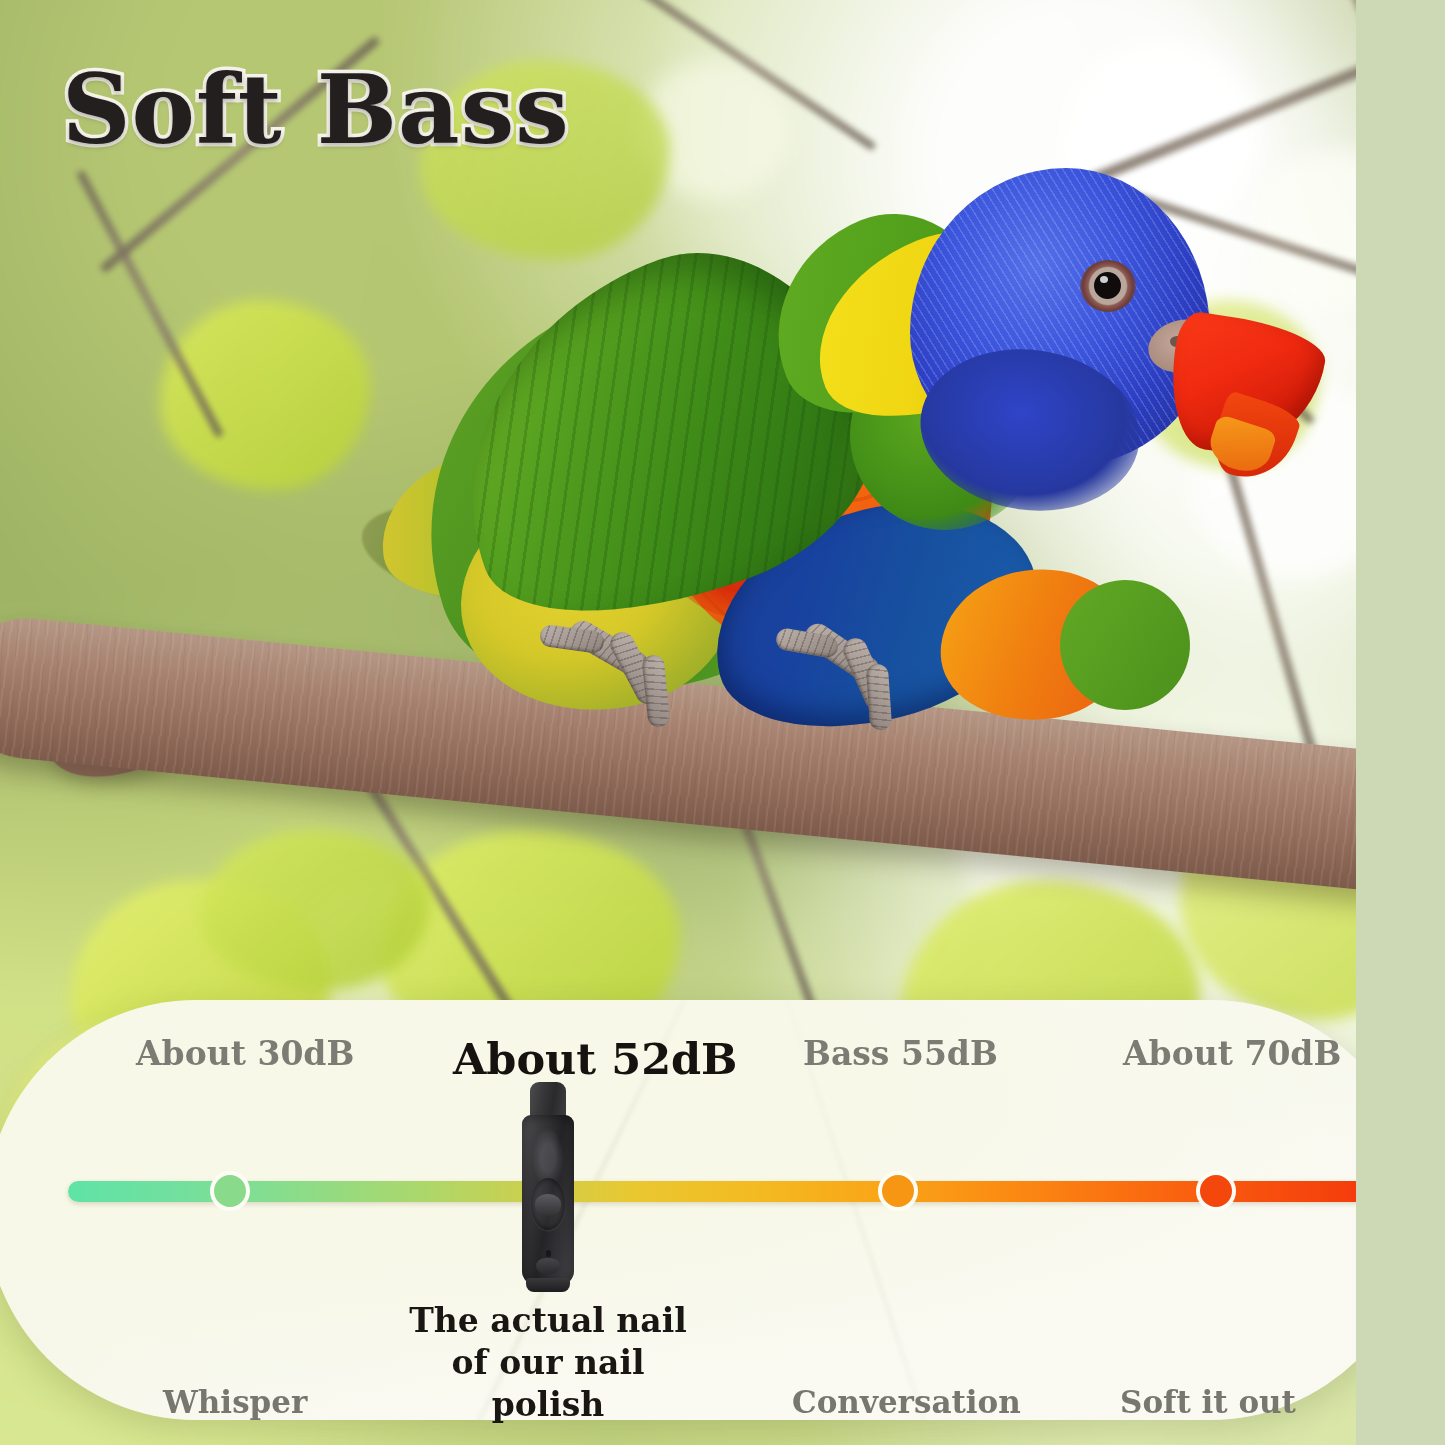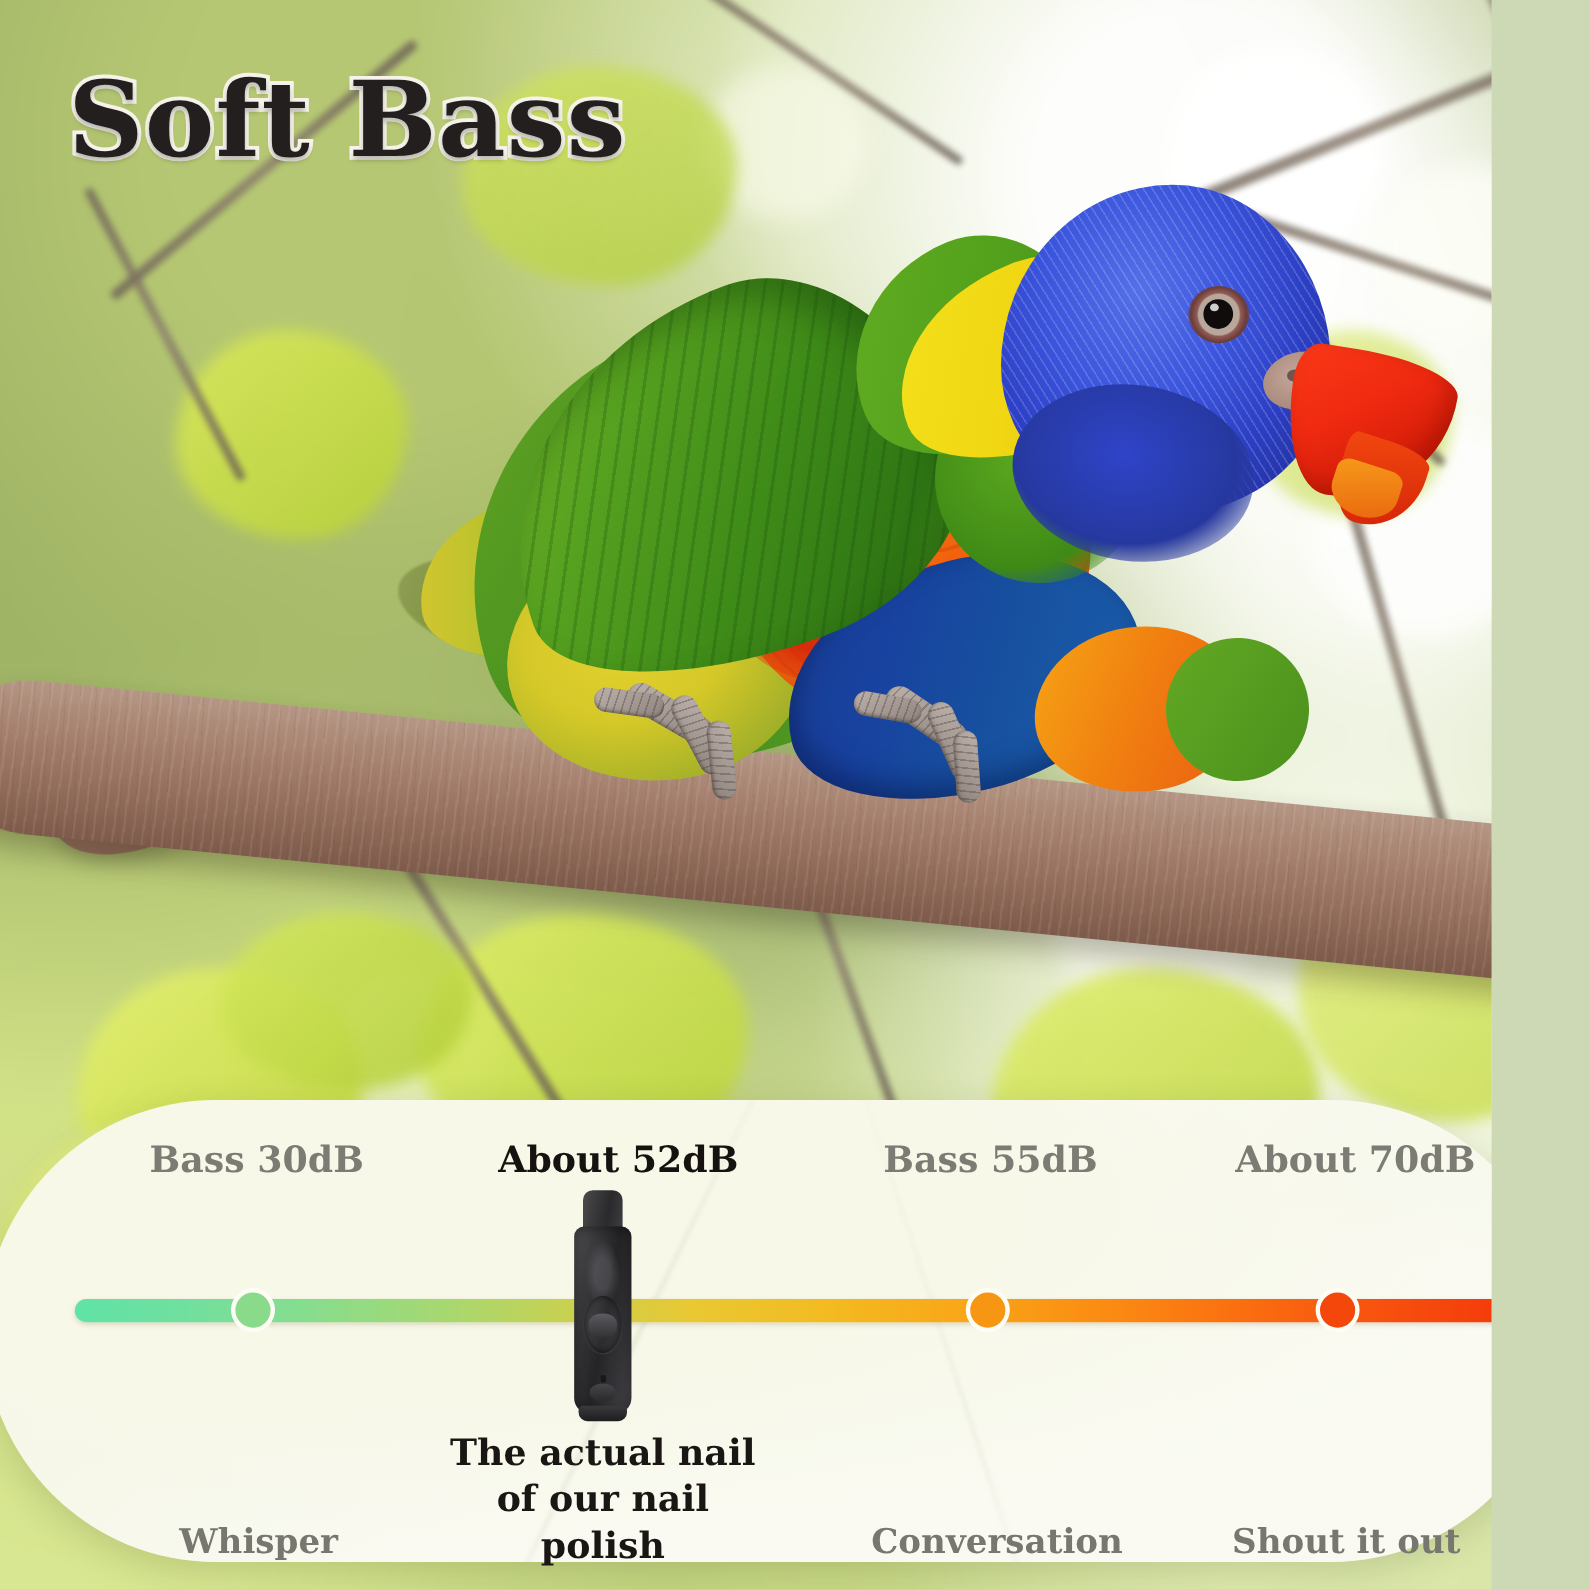--- a/index.html
+++ b/index.html
@@ -235,21 +235,21 @@
     content:"";position:absolute;left:62%;top:-20%;width:2px;height:170%;
     background:linear-gradient(180deg,rgba(255,255,255,0),rgba(205,210,185,.45),rgba(255,255,255,0));
     transform:rotate(-18deg);filter:blur(2px);
   }
 
   .db-label{
     position:absolute;top:1034px;
     font-family:"DejaVu Serif", serif;font-weight:bold;font-size:33px;
     color:#7c7c74;white-space:nowrap;
   }
-  .db-label.active{color:#16120f;font-size:33px;}
+  .db-label.active{color:#16120f;font-size:43px;}
 
   .bar{
     position:absolute;left:68px;top:1181px;width:1310px;height:21px;border-radius:11px;
     background:linear-gradient(90deg,
       #5fe3a6 0%,
       #6fe0a0 7%,
       #86dd8e 16%,
       #a8d86f 26%,
       #cbd04e 35%,
       #e9c832 43%,
@@ -395,21 +395,21 @@
 
     <div class="leafblob" style="left:200px;top:830px;width:230px;height:160px;background:linear-gradient(140deg,#d7ea5e,#b0cc36);opacity:.85;"></div>
   </div>
 
   <div class="title">Soft Bass</div>
 
   <div class="panel">
     <div class="panel-sheen"></div>
   </div>
 
-  <div class="db-label" style="left:136px;">Bass 30dB</div>
+  <div class="db-label" style="left:136px;">About 30dB</div>
   <div class="db-label active" style="left:453px;">About 52dB</div>
   <div class="db-label" style="left:803px;">Bass 55dB</div>
   <div class="db-label" style="left:1123px;">About 70dB</div>
 
   <div class="bar"></div>
 
   <div class="dot" style="left:210px;background:#8ada8b;"></div>
   <div class="dot" style="left:878px;background:#f79613;"></div>
   <div class="dot" style="left:1196px;background:#f4470c;"></div>
 
@@ -422,15 +422,15 @@
     <div class="dev-lowbtn"></div>
     <div class="dev-base"></div>
   </div>
 
   <div class="cap-label" style="left:163px;">Whisper</div>
   <div class="cap-label active" style="left:398px;width:300px;">
     <div>The actual nail</div>
     <div>of our nail polish</div>
   </div>
   <div class="cap-label" style="left:792px;">Conversation</div>
-  <div class="cap-label" style="left:1120px;">Shout it out</div>
+  <div class="cap-label" style="left:1120px;">Soft it out</div>
 
 </div>
 
 </body></html>

